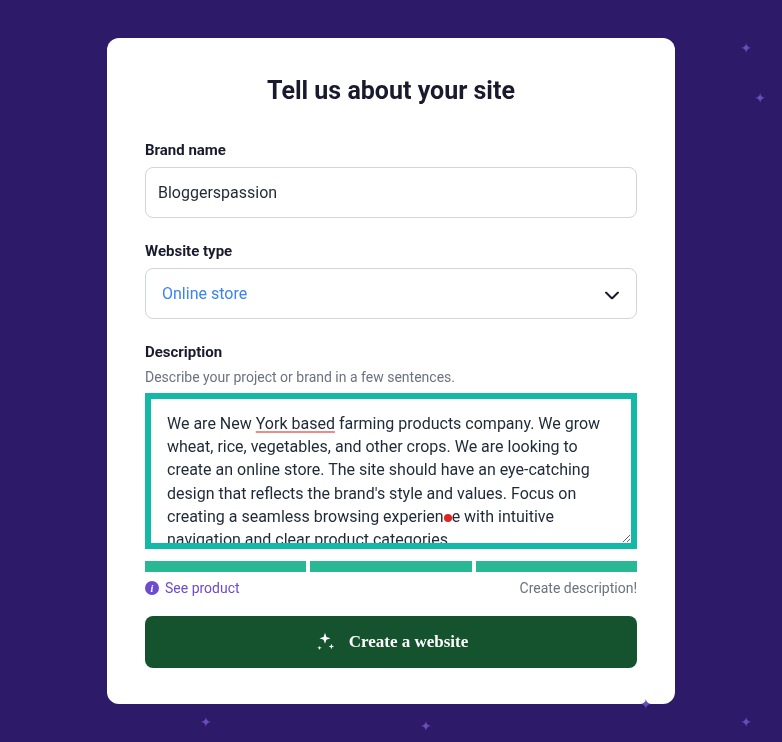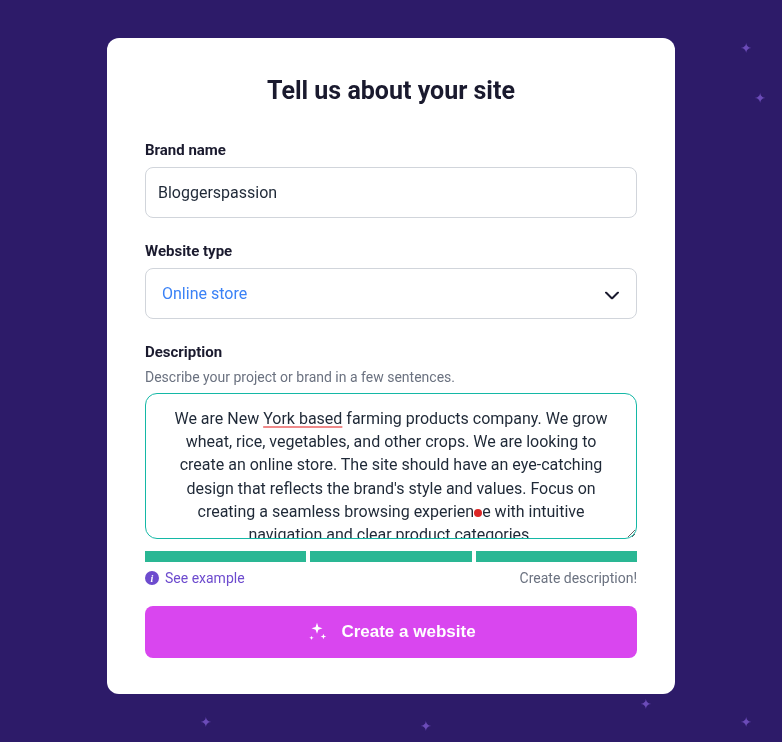--- a/index.html
+++ b/index.html
@@ -91,24 +91,23 @@
     .chevron {
       position: absolute;
       right: 18px;
       top: 50%;
       transform: translateY(-50%);
       pointer-events: none;
     }
     
     .textarea-wrapper {
       position: relative;
-      border: 1px solid #14b8a6;
-      border-radius: 12px;
+      border: 6px solid #14b8a6;
+      border-radius: 0;
       background: #fff;
-      text-align: center;
     }
     
     .textarea-input {
       width: 100%;
       padding: 13px 16px;
       border: none;
       font-size: 16px;
       color: #1f2937;
       font-family: inherit;
       resize: both;
@@ -177,32 +176,33 @@
       font-family: Georgia, serif;
     }
     
     .feedback-text {
       font-size: 14px;
       color: #6b7280;
     }
     
     .create-button {
       width: 100%;
-      background: #d946ef;
+      background: #14532d;
       color: #fff;
       border: none;
       border-radius: 8px;
       padding: 15px;
       font-size: 17px;
       font-weight: 700;
       cursor: pointer;
       display: flex;
       align-items: center;
       justify-content: center;
       gap: 13px;
+      font-family: Liberation Serif, serif;
     }
     
     .sparkles-icon {
       display: inline-flex;
     }
     
     .description-group {
       margin-bottom: 12px;
     }
     
@@ -252,21 +252,21 @@
 
   <div class="progress-bars">
     <div class="progress-bar"></div>
     <div class="progress-bar"></div>
     <div class="progress-bar"></div>
   </div>
 
   <div class="feedback-row">
     <div class="see-example">
       <span class="info-icon">i</span>
-      <span>See example</span>
+      <span>See product</span>
     </div>
     <div class="feedback-text">Create description!</div>
   </div>
 
   <button class="create-button">
     <span class="sparkles-icon">
       <svg width="22" height="22" viewBox="0 0 24 24" fill="#fff">
         <path d="M12 2l1.5 4.5L18 8l-4.5 1.5L12 14l-1.5-4.5L6 8l4.5-1.5L12 2zM19 14l.8 2.2L22 17l-2.2.8L19 20l-.8-2.2L16 17l2.2-.8L19 14zM6 16l.6 1.8L8.4 18.4 6.6 19 6 20.8 5.4 19 3.6 18.4 5.4 17.8 6 16z"></path>
       </svg>
     </span>

